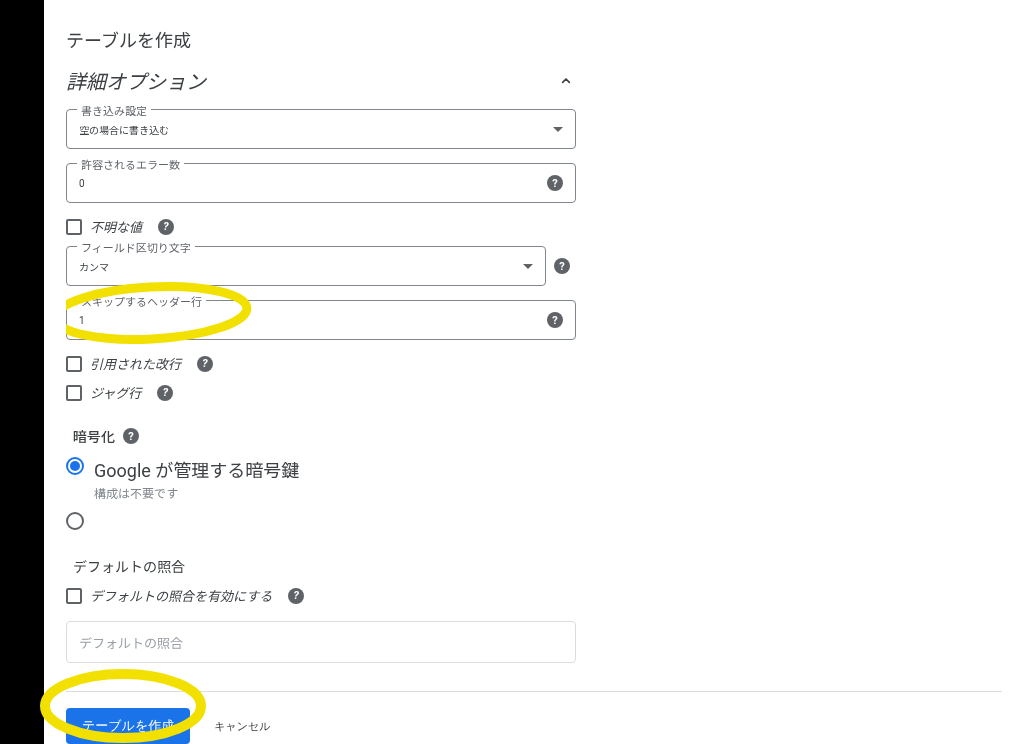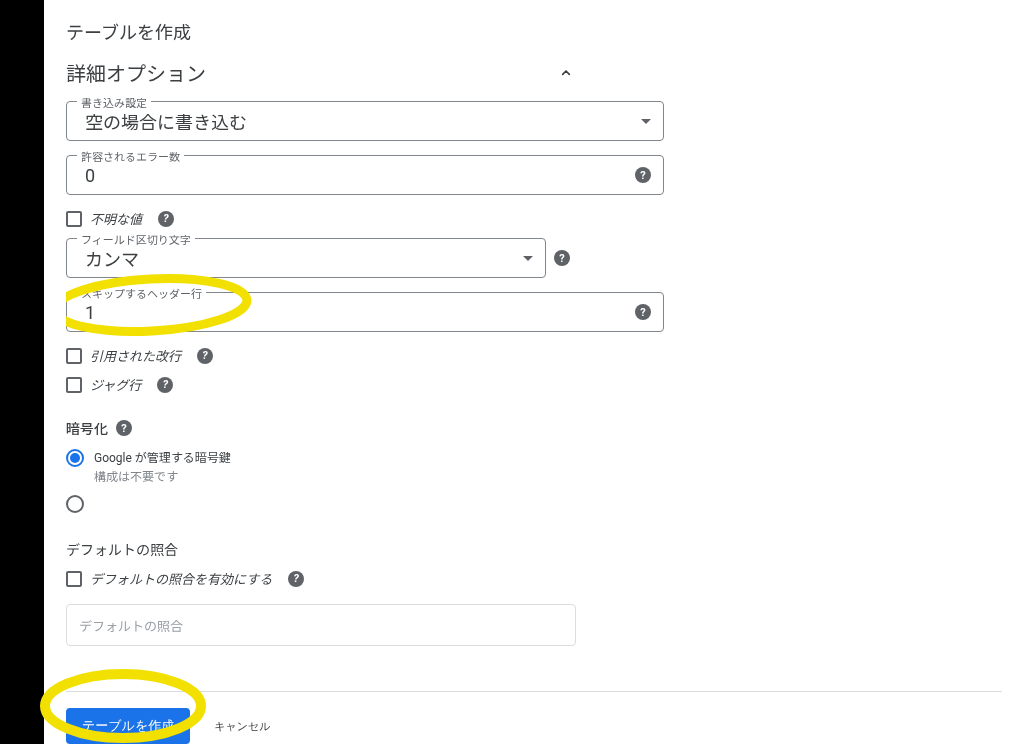--- a/index.html
+++ b/index.html
@@ -16,65 +16,66 @@
     position: relative;
     overflow: hidden;
   }
   .left-strip {
     position:absolute; left:0; top:0; width:44px; height:100%;
     background:#000;
   }
   .panel {
     position:absolute; left:44px; top:0; right:0; height:100%;
     background:#fff;
-    padding: 14px 22px 0 22px;
+    padding: 22px 22px 0 22px;
     display:flex; flex-direction:column;
   }
   .panel-title {
     font-size:18px; color:#3c4043; font-weight:400;
     margin: 4px 0 14px 0;
   }
   .section-header {
     display:flex; justify-content:space-between; align-items:center;
     width: 510px;
+    font-style: italic;
   }
   .section-title {
     font-size:20px; color:#3c4043; font-weight:400;
   }
   .chevron {
     width:20px; height:20px; display:flex; align-items:center; justify-content:center;
     color:#5f6368;
   }
   .chevron svg { width:16px; height:16px; }
   .section-body {
     margin-top:14px;
     display:flex; flex-direction:column;
   }
   .field {
     position: relative;
     display:flex; align-items:center;
     margin-bottom:14px;
   }
   .outlined {
     position:relative;
-    width:598px;
+    width:510px;
     border:1px solid #80868b;
     border-radius:4px;
     height:40px;
     display:flex; align-items:center;
     padding: 0 12px;
     background:#fff;
   }
   .outlined .float-label {
     position:absolute; top:-8px; left:10px;
     background:#fff; padding:0 4px;
     font-size:11px; color:#5f6368;
   }
   .outlined .value {
-    font-size:18px; color:#3c4043; flex:1;margin-left:6px;
+    font-size:10px; color:#3c4043; flex:1;
   }
   .outlined .tri {
     width:0; height:0; border-left:5px solid transparent; border-right:5px solid transparent;
     border-top:5px solid #5f6368;
     margin-left:8px;
   }
   .help-icon {
     width:16px; height:16px; border-radius:50%; background:#5f6368; color:#fff;
     display:flex; align-items:center; justify-content:center;
     font-size:11px; font-weight:bold;
@@ -90,38 +91,38 @@
     margin-bottom:10px;
     font-style:italic;
   }
   .checkbox {
     width:16px; height:16px; border:2px solid #5f6368; border-radius:2px;
     display:inline-block;
   }
   .cb-label { font-size:13px; color:#3c4043; }
   .subheading {
     font-size:14px; color:#3c4043; font-weight:500;
-    margin: 8px 0 10px 0;
+    margin: 8px 0 10px 7px;
     display:flex; align-items:center; gap:8px;
   }
   .radio-row {
     display:flex; align-items:flex-start; gap:10px;
     margin-bottom:10px;
   }
   .radio {
     width:18px; height:18px; border:2px solid #5f6368; border-radius:50%;
     display:flex; align-items:center; justify-content:center;
     flex-shrink:0; margin-top:1px;
   }
   .radio.checked { border-color:#1a73e8; }
   .radio.checked::after {
     content:""; width:10px; height:10px; background:#1a73e8; border-radius:50%;
   }
   .radio-text { display:flex; flex-direction:column; }
-  .radio-label { font-size:12px; color:#3c4043; }
+  .radio-label { font-size:18px; color:#3c4043; }
   .radio-sub { font-size:12px; color:#80868b; margin-top:2px; }
   .radio-sub a { color:#1a73e8; text-decoration:none; }
   .select-disabled {
     width:510px; height:42px; border:1px solid #dadce0; border-radius:4px;
     display:flex; align-items:center; padding:0 12px;
     color:#9aa0a6; background:#fff;
     justify-content:space-between;
   }
   .footer {
     border-top:1px solid #dadce0;

